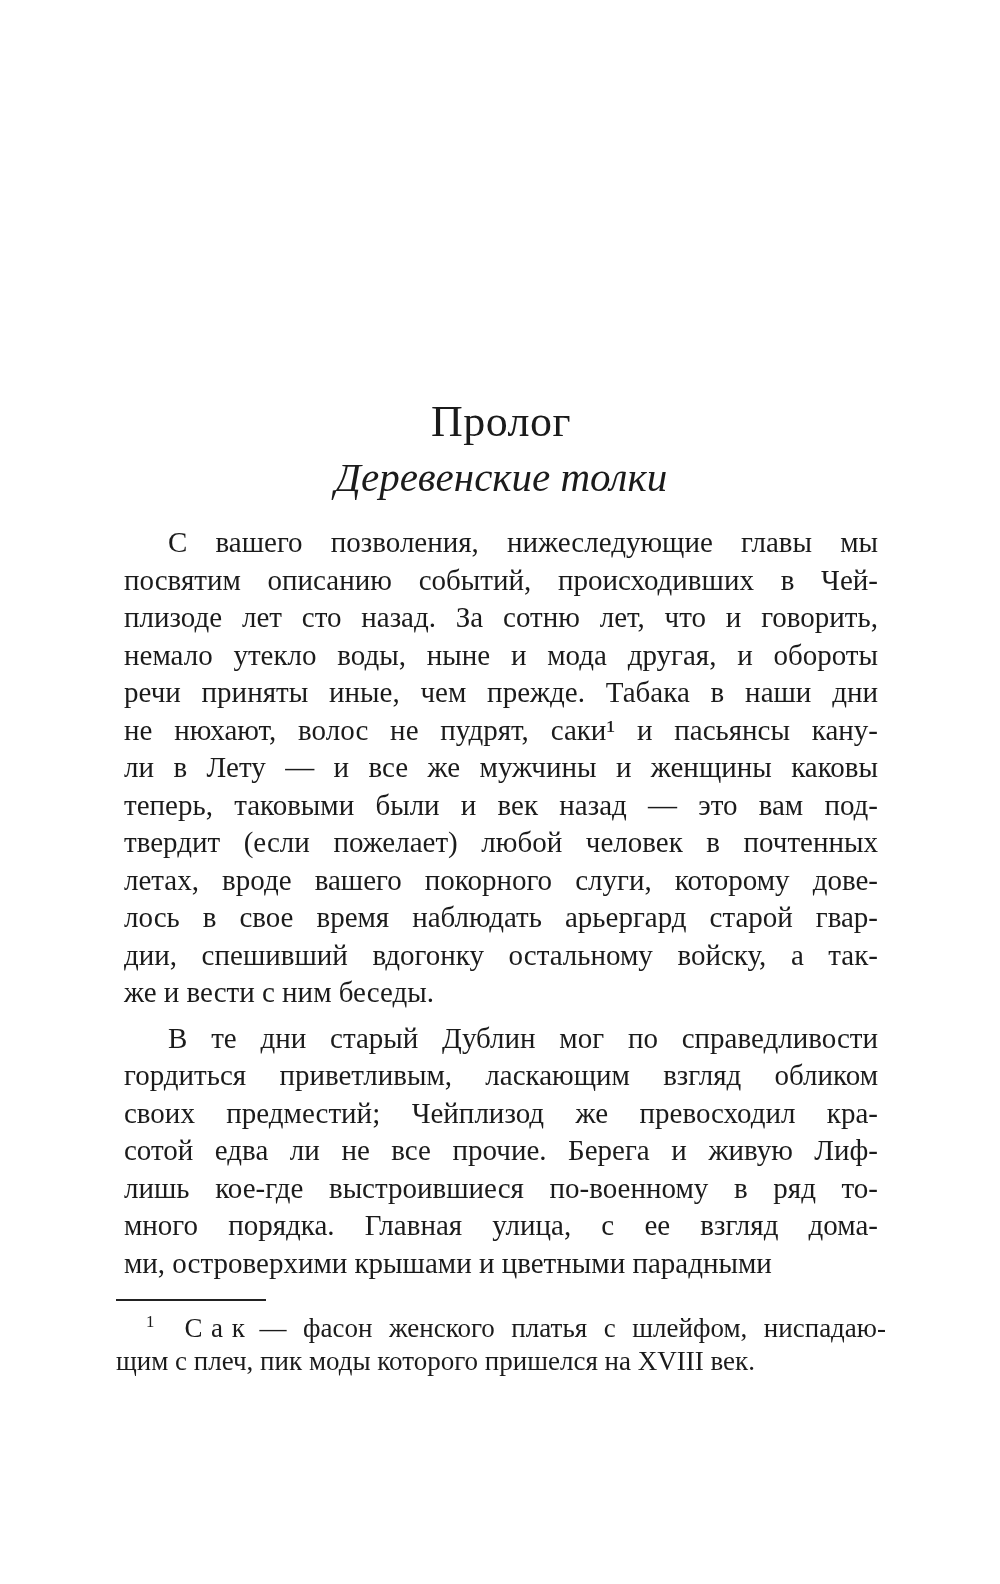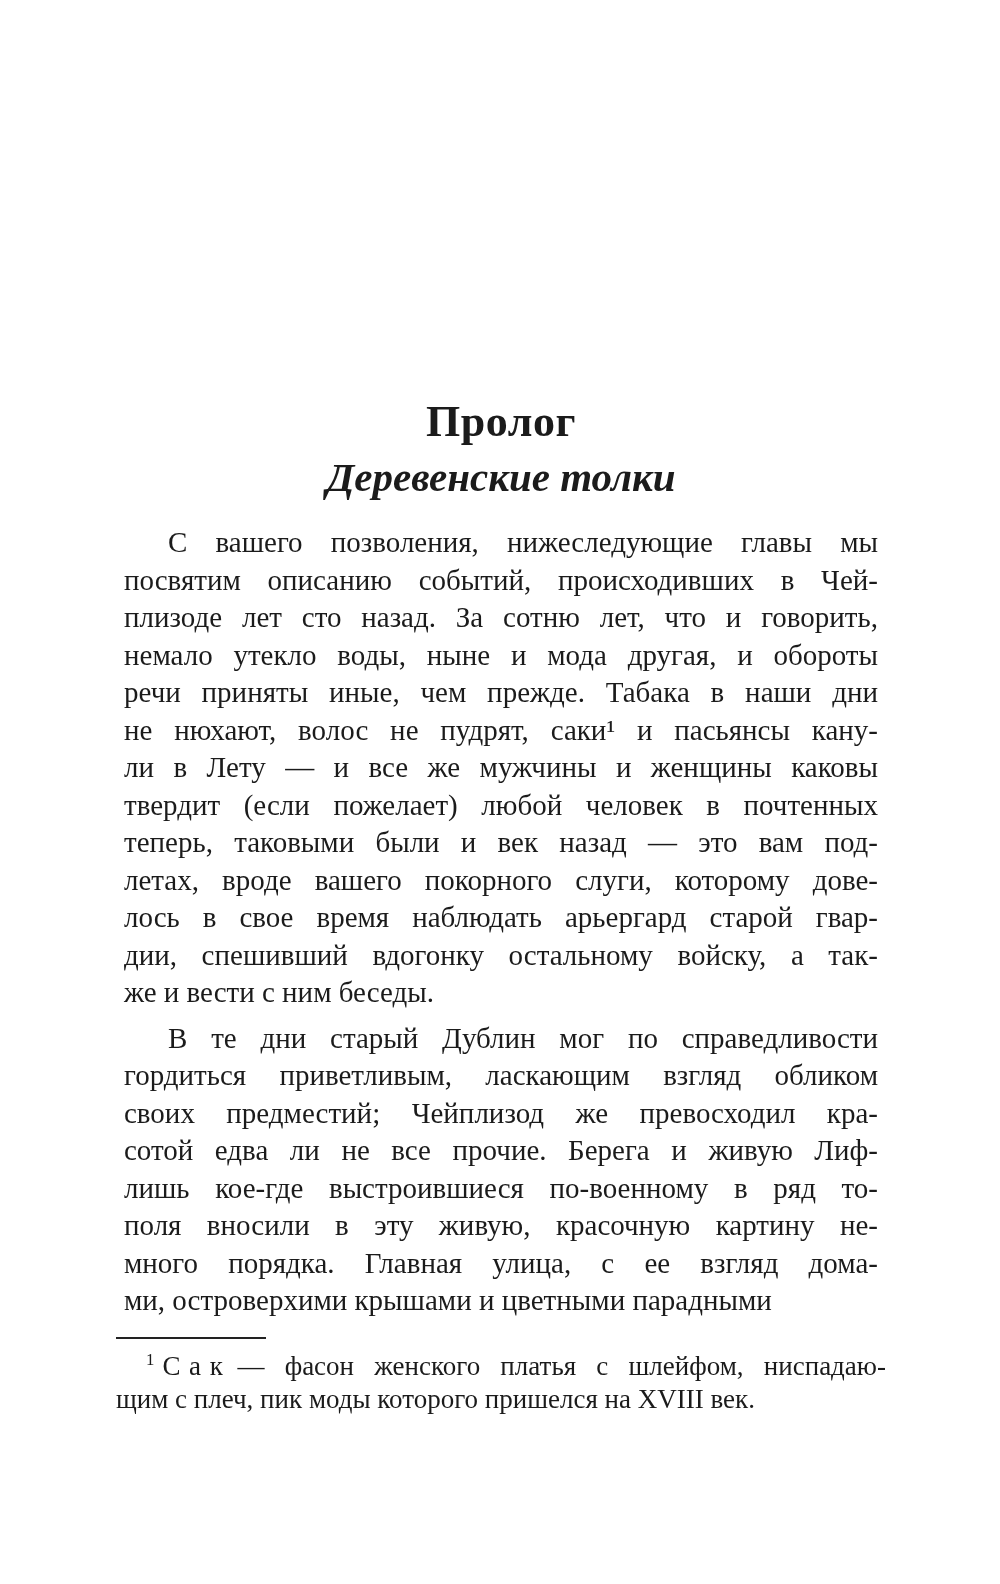--- a/index.html
+++ b/index.html
@@ -19,29 +19,29 @@
   .content {
     position: absolute;
     left: 116px;
     top: 400px;
     width: 770px;
   }
   .chapter-title {
     margin: 0;
     font-size: 44px;
     line-height: 44px;
-    font-weight: bold;
+    font-weight: normal;
     text-align: center;
     letter-spacing: 0.5px;
   }
   .chapter-subtitle {
     margin: 10px 0 0 0;
     font-size: 41px;
     line-height: 46px;
-    font-weight: bold;
+    font-weight: normal;
     font-style: italic;
     text-align: center;
   }
   .paragraphs {
     margin-top: 24px;
   }
   .paragraph {
     margin: 8px;
     padding: 0;
   }
@@ -82,20 +82,21 @@
   }
   .footnote-marker {
     font-size: 0.62em;
     vertical-align: super;
     line-height: 0;
     margin-right: 8px;
   }
   .footnote-term {
     letter-spacing: 0.32em;
     margin-right: 6px;
+    margin-left: 22px;
   }
 </style>
 </head>
 <body>
 
 <div class="book-page">
   <div class="content">
 
     <h1 class="chapter-title">Пролог</h1>
 
@@ -103,34 +104,33 @@
 
     <div class="paragraphs">
         <div class="paragraph">
           <div class="line first">С вашего позволения, нижеследующие главы мы</div>
           <div class="line">посвятим описанию событий, происходивших в Чей-</div>
           <div class="line">плизоде лет сто назад. За сотню лет, что и говорить,</div>
           <div class="line">немало утекло воды, ныне и мода другая, и обороты</div>
           <div class="line">речи приняты иные, чем прежде. Табака в наши дни</div>
           <div class="line">не нюхают, волос не пудрят, саки¹ и пасьянсы кану-</div>
           <div class="line">ли в Лету — и все же мужчины и женщины каковы</div>
+          <div class="line">теперь, таковыми были и век назад — это вам под-</div>
           <div class="line">твердит (если пожелает) любой человек в почтенных</div>
-          <div class="line">теперь, таковыми были и век назад — это вам под-</div>
           <div class="line">летах, вроде вашего покорного слуги, которому дове-</div>
           <div class="line">лось в свое время наблюдать арьергард старой гвар-</div>
           <div class="line">дии, спешивший вдогонку остальному войску, а так-</div>
           <div class="line last">же и вести с ним беседы.</div>
         </div>
         <div class="paragraph">
           <div class="line first">В те дни старый Дублин мог по справедливости</div>
           <div class="line">гордиться приветливым, ласкающим взгляд обликом</div>
           <div class="line">своих предместий; Чейплизод же превосходил кра-</div>
           <div class="line">сотой едва ли не все прочие. Берега и живую Лиф-</div>
           <div class="line">лишь кое-где выстроившиеся по-военному в ряд то-</div>
-          <div class="line">поля вносили в эту живую, красочную картину не-</div>
           <div class="line">много порядка. Главная улица, с ее взгляд дома-</div>
           <div class="line last">ми, островерхими крышами и цветными парадными</div>
         </div>
       </div>
 
     <div class="footnote-rule"></div>
 
     <div class="footnote">
       <div class="footnote-line first">
         <sup class="footnote-marker">1</sup><span class="footnote-term">Сак</span><span>— фасон женского платья с шлейфом, ниспадаю-</span>

